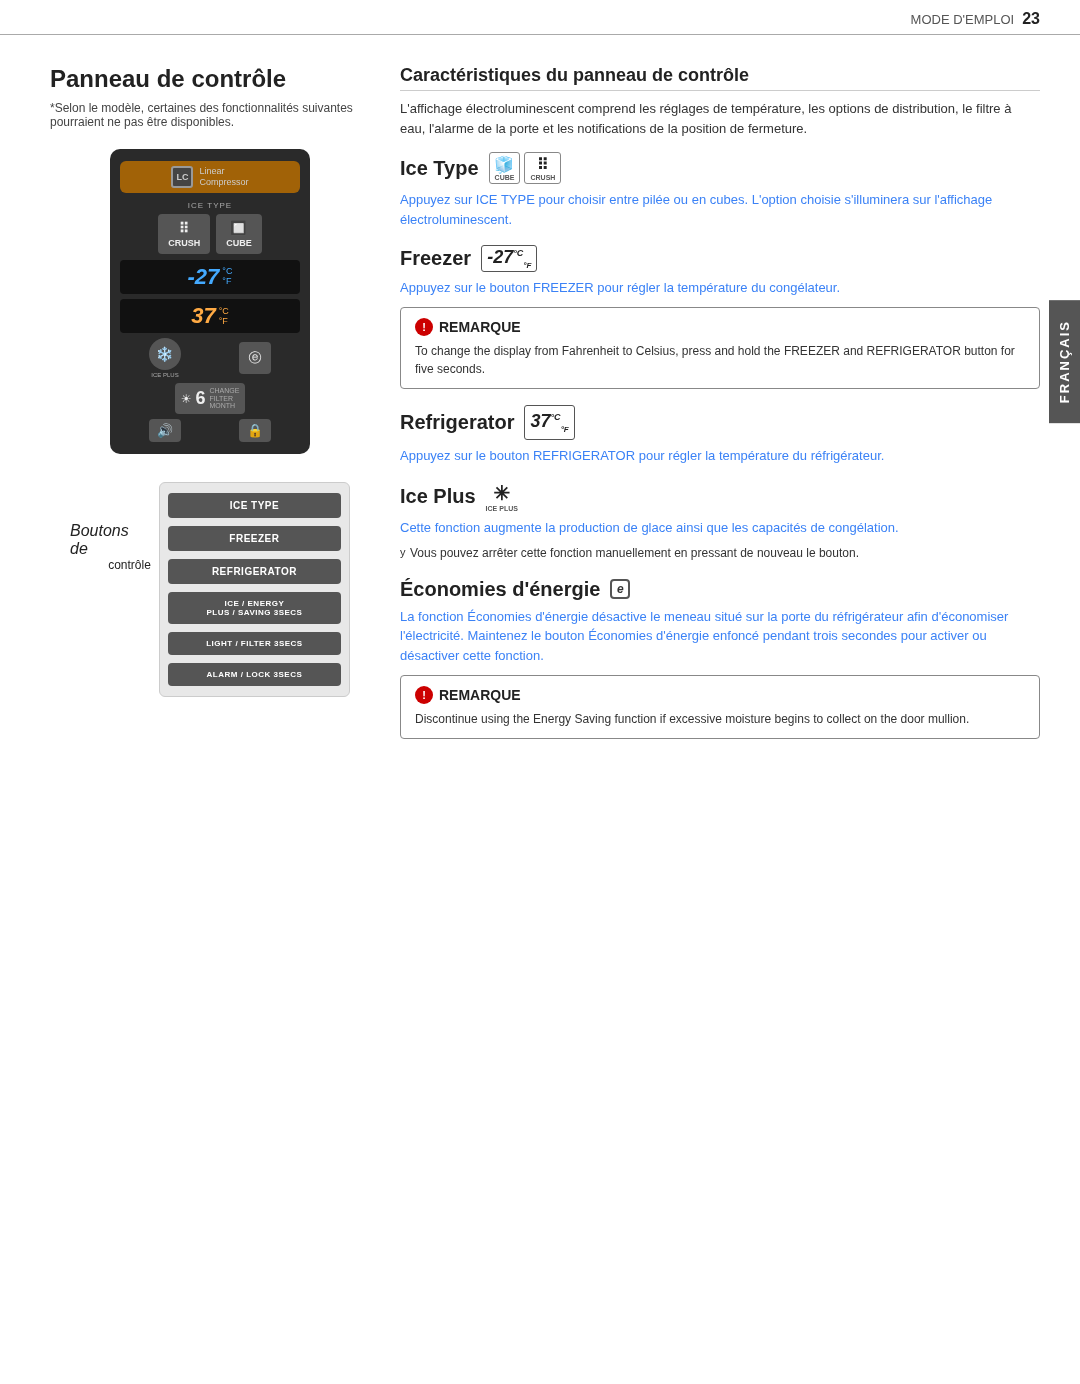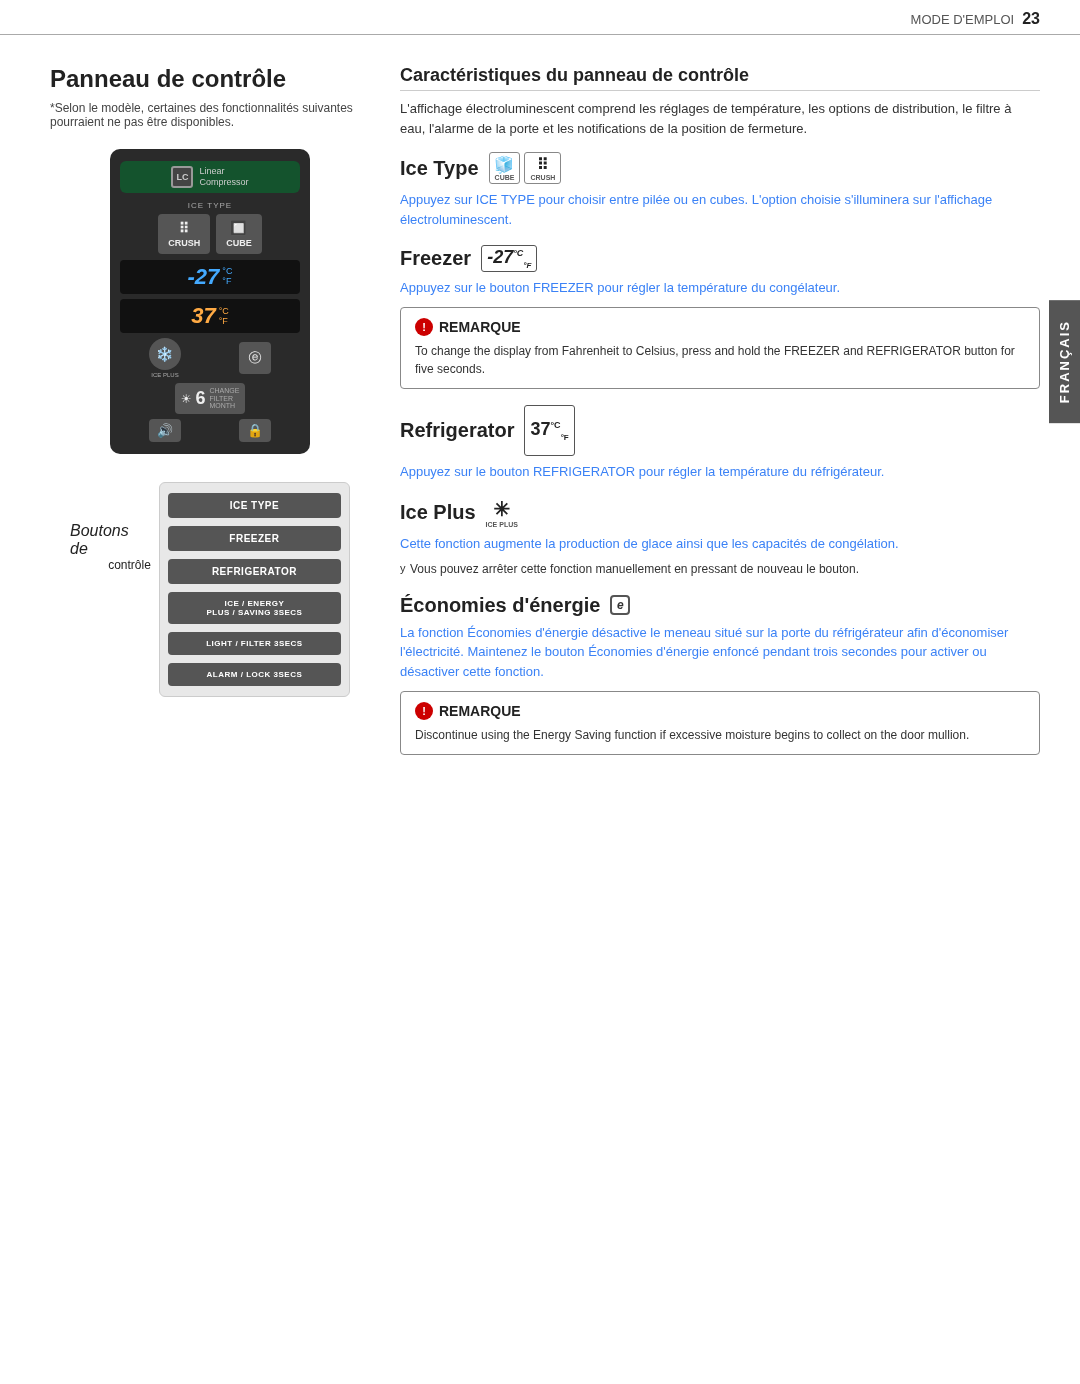--- a/index.html
+++ b/index.html
@@ -60,21 +60,21 @@
       background: #2a2a2a;
       border-radius: 10px;
       padding: 12px 10px;
       position: relative;
     }
     .panel-top {
       display: flex;
       align-items: center;
       justify-content: center;
       margin-bottom: 8px;
-      background: #14532d;
+      background: #a16207;
       border-radius: 6px;
       padding: 5px 8px;
       gap: 6px;
     }
     .lc-logo {
       width: 22px;
       height: 22px;
       border: 2px solid #999;
       border-radius: 3px;
       display: flex;
@@ -525,21 +525,21 @@
           <div class="remarque-icon">!</div>
           <span>REMARQUE</span>
         </div>
         <p class="remarque-text">To change the display from Fahrenheit to Celsius, press and hold the FREEZER and REFRIGERATOR button for five seconds.</p>
       </div>
     </div>
 
     <div class="feature-section">
       <div class="feature-heading">
         <span>Refrigerator</span>
-        <span style="font-size:18px;font-weight:bold;color:#222;border:1px solid #555;padding:13px 5px;border-radius:3px;">37<sup style="font-size:9px;">°C</sup><sub style="font-size:8px;">°F</sub></span>
+        <span style="font-size:18px;font-weight:bold;font-style:italic;color:#222;border:1px solid #555;padding:5px 5px;border-radius:3px;">37<sup style="font-size:9px;">°C</sup><sub style="font-size:8px;">°F</sub></span>
       </div>
       <p class="feature-text">Appuyez sur le bouton REFRIGERATOR pour régler la température du réfrigérateur.</p>
     </div>
 
     <div class="feature-section">
       <div class="feature-heading">
         <span>Ice Plus</span>
         <div style="display:flex;flex-direction:column;align-items:center;">
           <span style="font-size:20px;">✳</span>
           <span style="font-size:7px;color:#555;">ICE PLUS</span>

